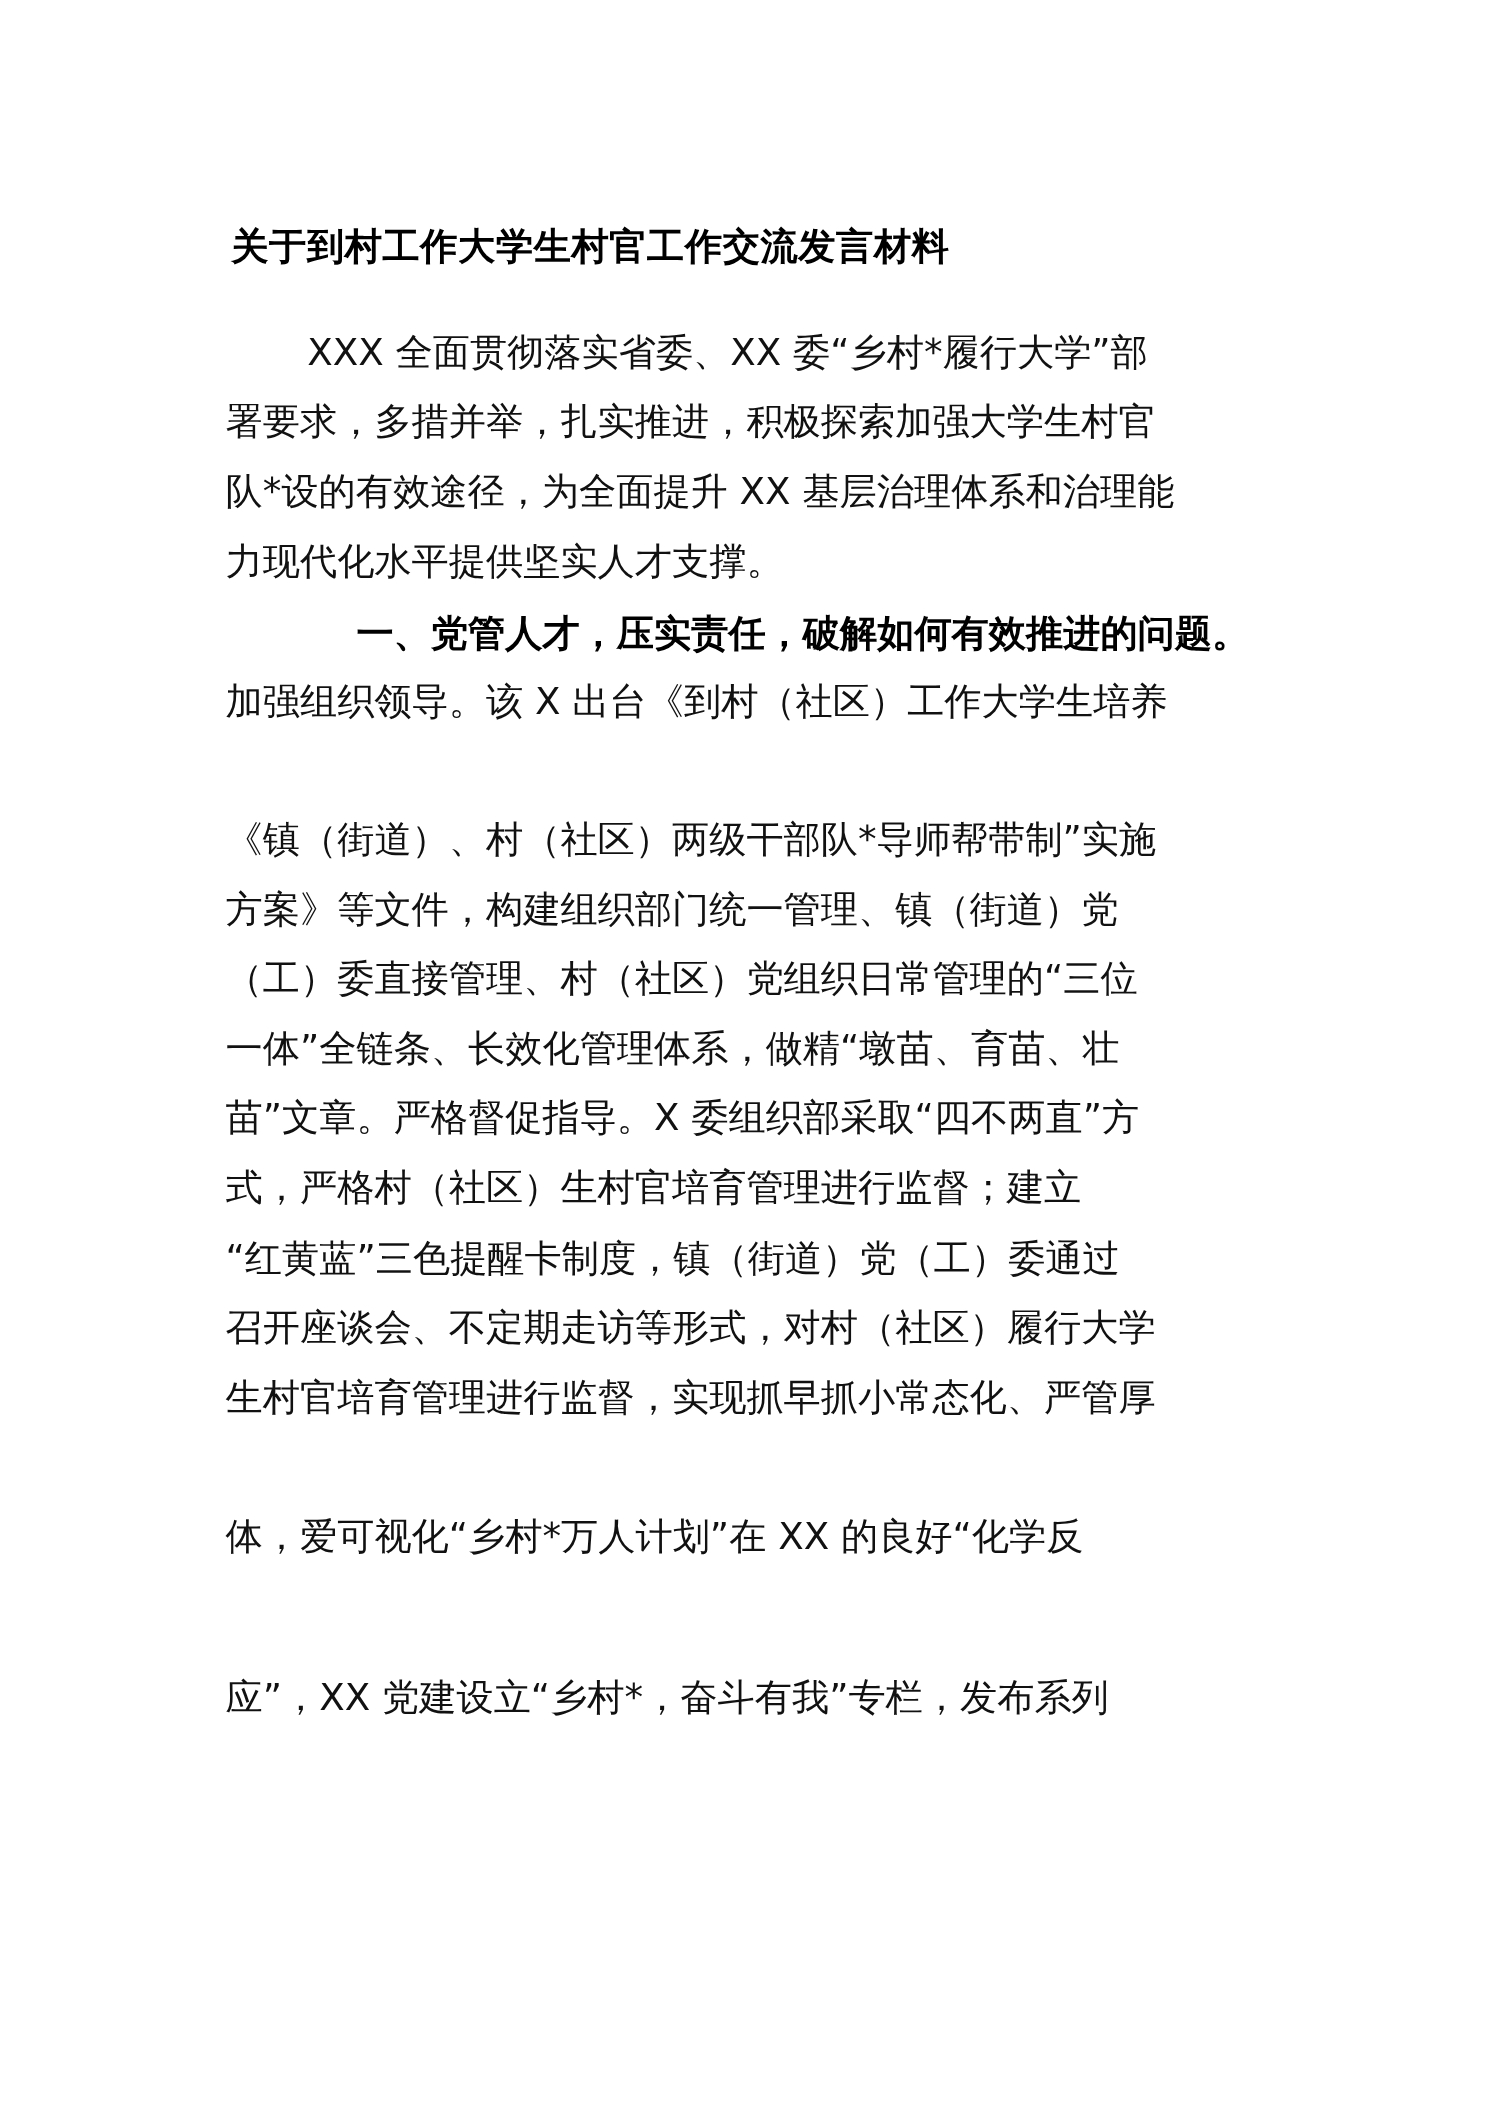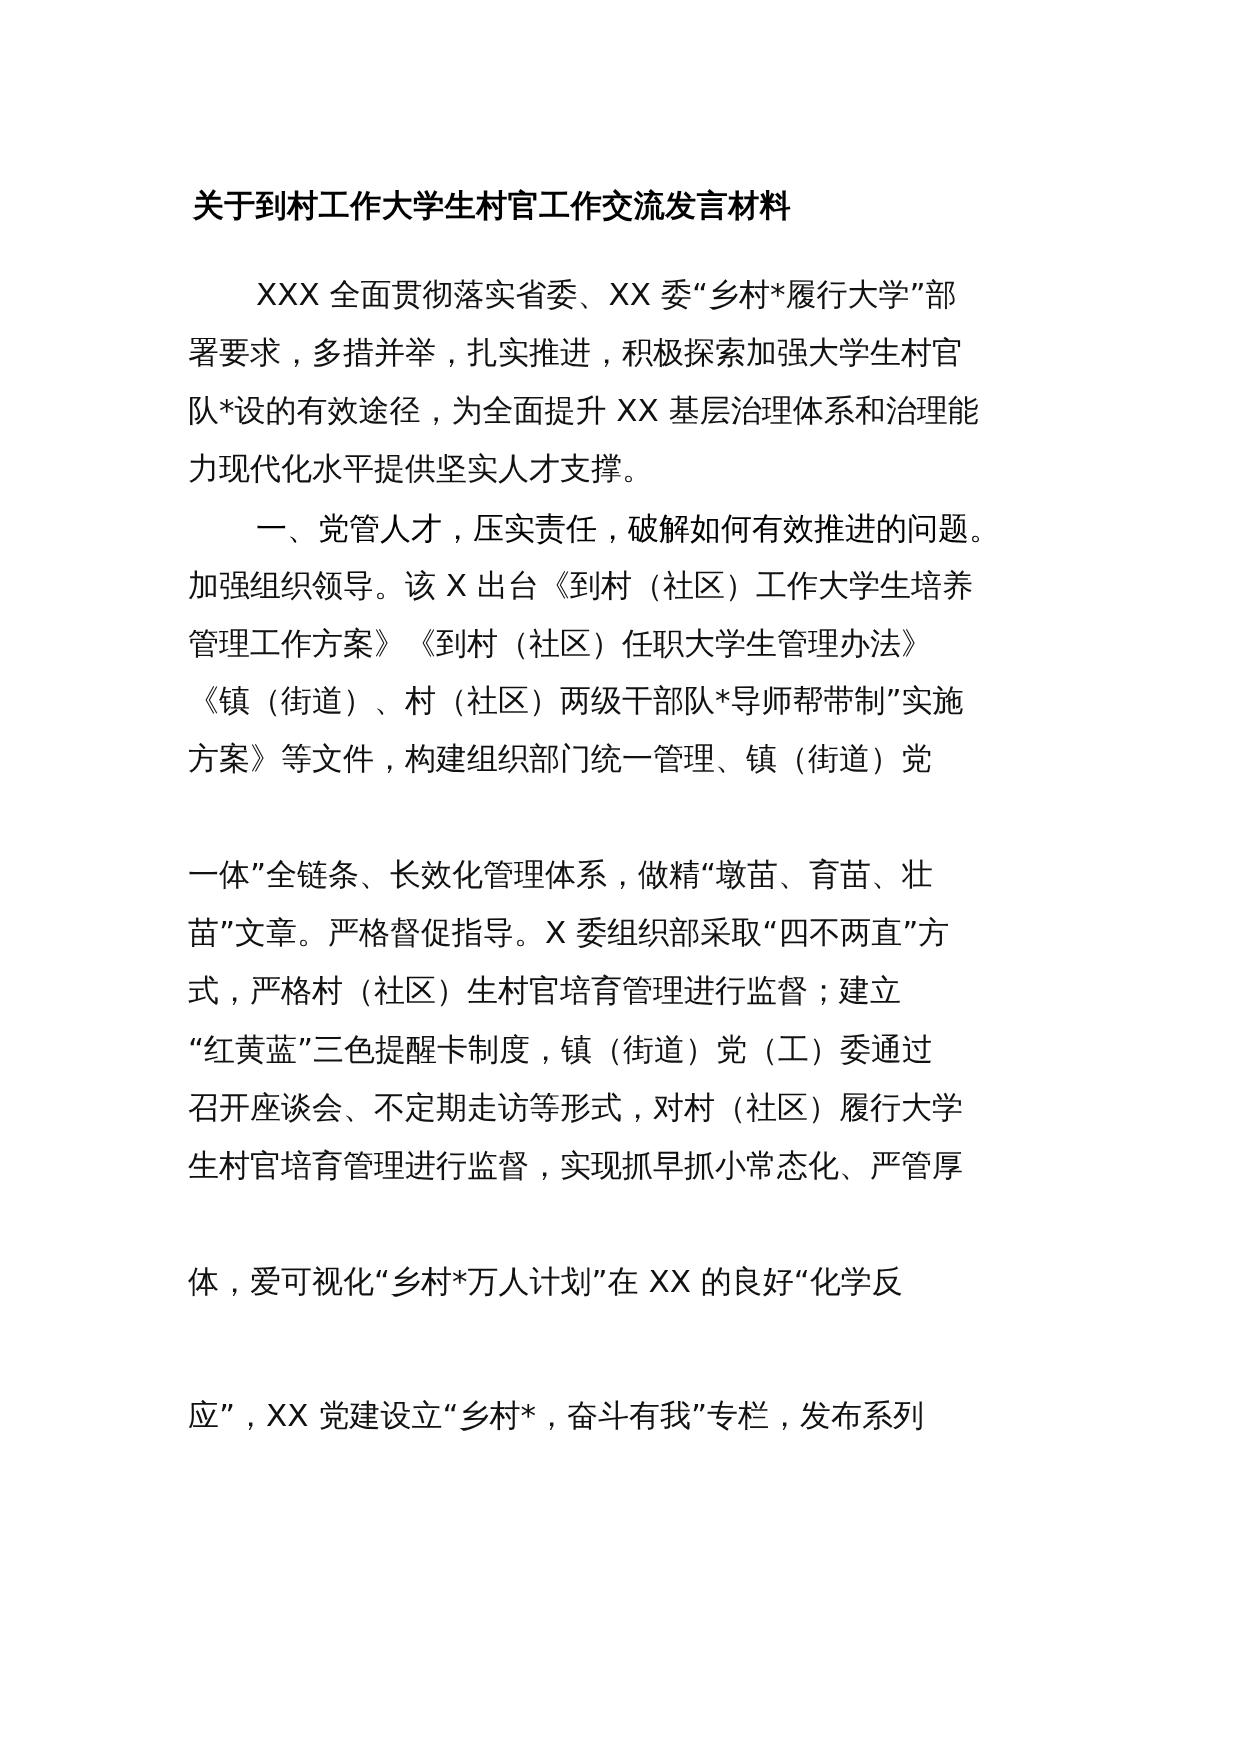--- a/index.html
+++ b/index.html
@@ -11,37 +11,37 @@
     font-family: "DejaVu Sans", sans-serif;
     font-weight: bold; font-size: 31px; color: #000; letter-spacing: 0.5px;
   }
   .line {
     position: absolute; left: 188px; width: 880px;
     font-family: "DejaVu Sans", sans-serif;
     font-size: 31px; color: #111; white-space: nowrap;
     line-height: 40px;
   }
   .line.indent { left: 256px; }
-  .line.bold { font-weight: normal; color: #000; }
+  .line.bold { font-weight: bold; color: #000; margin-left: 41px; }
 </style>
 </head>
 <body>
 
 <div class="page">
   <div class="title">关于到村工作大学生村官工作交流发言材料</div>
 
   <div class="line indent" style="top:274px">XXX 全面贯彻落实省委、XX 委“乡村*履行大学”部</div>
   <div class="line" style="top:332px">署要求，多措并举，扎实推进，积极探索加强大学生村官</div>
   <div class="line" style="top:390px">队*设的有效途径，为全面提升 XX 基层治理体系和治理能</div>
   <div class="line" style="top:448px">力现代化水平提供坚实人才支撑。</div>
   <div class="line indent bold" style="top:508px">一、党管人才，压实责任，破解如何有效推进的问题。</div>
   <div class="line" style="top:565px">加强组织领导。该 X 出台《到村（社区）工作大学生培养</div>
-  <div class="line" style="top:623px">管理工作方案》《到村（社区）任职大学生管理办法》</div>
   <div class="line" style="top:680px">《镇（街道）、村（社区）两级干部队*导师帮带制”实施</div>
   <div class="line" style="top:738px">方案》等文件，构建组织部门统一管理、镇（街道）党</div>
+  <div class="line" style="top:796px">（工）委直接管理、村（社区）党组织日常管理的“三位</div>
   <div class="line" style="top:854px">一体”全链条、长效化管理体系，做精“墩苗、育苗、壮</div>
   <div class="line" style="top:912px">苗”文章。严格督促指导。X 委组织部采取“四不两直”方</div>
   <div class="line" style="top:970px">式，严格村（社区）生村官培育管理进行监督；建立</div>
   <div class="line" style="top:1029px">“红黄蓝”三色提醒卡制度，镇（街道）党（工）委通过</div>
   <div class="line" style="top:1087px">召开座谈会、不定期走访等形式，对村（社区）履行大学</div>
   <div class="line" style="top:1145px">生村官培育管理进行监督，实现抓早抓小常态化、严管厚</div>
   <div class="line" style="top:1261px">体，爱可视化“乡村*万人计划”在 XX 的良好“化学反</div>
   <div class="line" style="top:1395px">应”，XX 党建设立“乡村*，奋斗有我”专栏，发布系列</div>
 </div>
 

